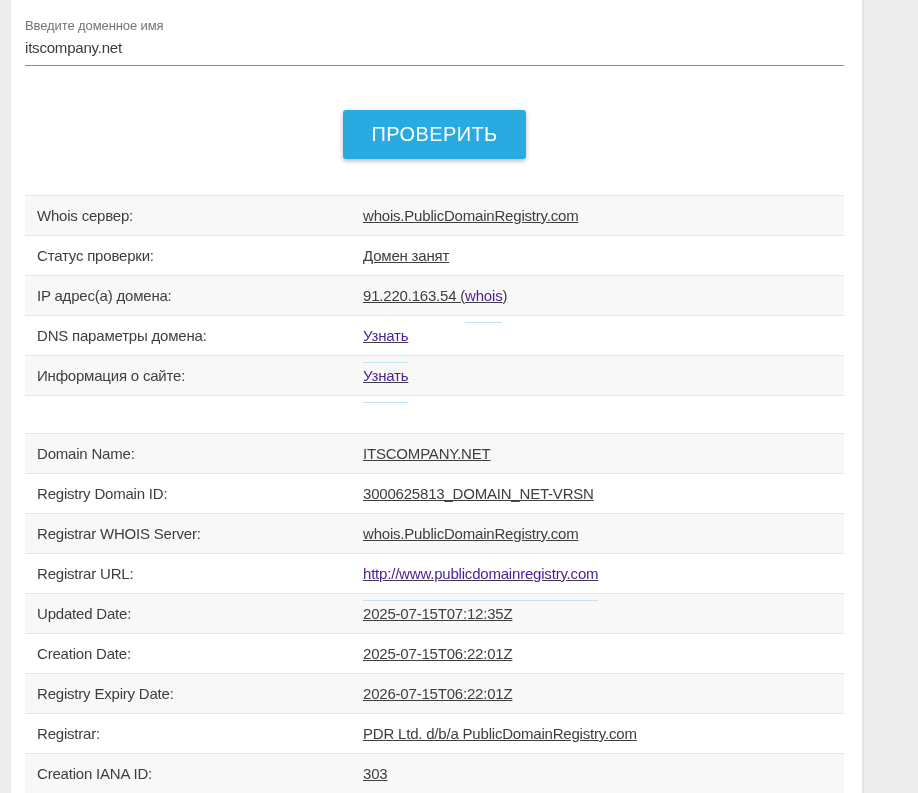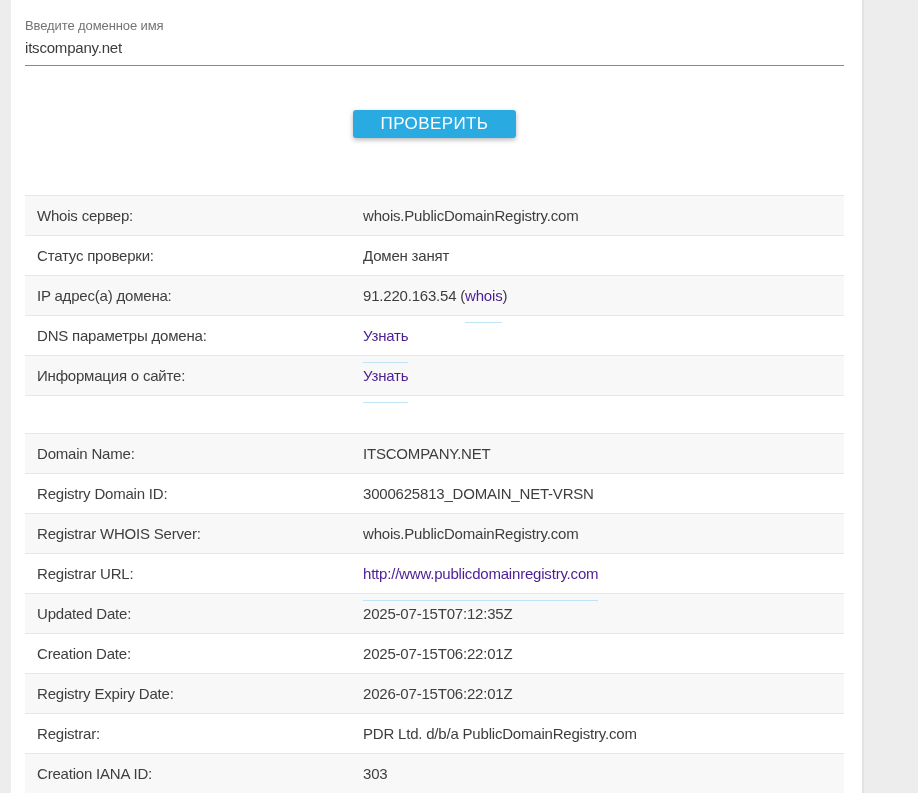--- a/index.html
+++ b/index.html
@@ -36,49 +36,49 @@
     font-size: 15px;
     color: #3c3c3c;
     letter-spacing: -0.2px;
     padding: 0 0 9px 0;
     background: transparent;
   }
   
   .btn-row { text-align: center; margin-top: 44px; height: 36px; }
   .check-btn {
     display: inline-block;
-    height: 28px;
+    height: 49px;
     padding: 0 28px;
     background: #29abe2;
     color: #ffffff;
     border: none;
     border-radius: 3px;
     font-family: "Liberation Sans", sans-serif;
-    font-size: 17px;
+    font-size: 20px;
     letter-spacing: 0.4px;
     box-shadow: 0 2px 5px rgba(0,0,0,0.28);
     cursor: pointer;
   }
   
   .table { margin-top: 49px; border-top: 1px solid #e6e6e6; }
   .table + .table { margin-top: 37px; }
   .row {
     display: flex;
     align-items: center;
     height: 40px;
     padding-left: 12px;
     border-bottom: 1px solid #e6e6e6;
     font-size: 15px;
     color: #3e3e3e;
     letter-spacing: -0.2px;
     gap: 28px;
   }
   .row:nth-child(odd) { background: #f8f8f8; }
   .cell-label { width: 298px; flex: none; }
-  .cell-value { flex: 1; }
+  .cell-value { flex: 1; text-decoration: underline; }
   .link {
     color: #4c1d95;
     text-decoration: none;
     border-bottom: 1px solid #bfe4f5;
     padding-bottom: 18px;
     cursor: pointer;
   }
 </style>
 </head>
 <body>

